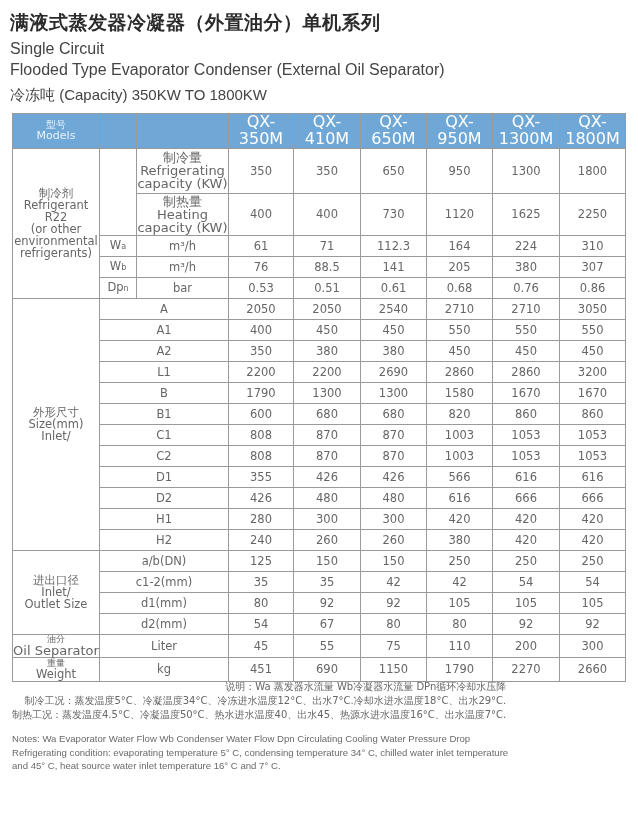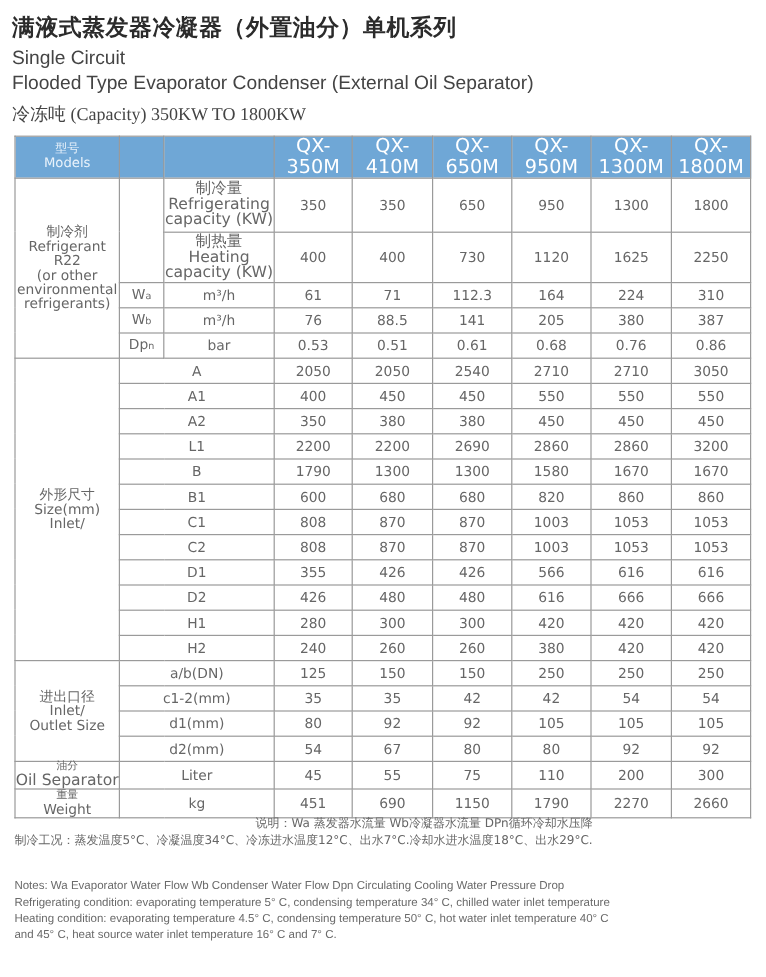--- a/index.html
+++ b/index.html
@@ -1,21 +1,21 @@
 <!DOCTYPE html>
 <html><head>
 <meta charset="utf-8">
 <style>
   * { box-sizing: border-box; margin: 0; padding: 0; }
   html, body { width: 638px; height: 814px; background: #ffffff; overflow: hidden; }
   body { font-family: "DejaVu Sans", sans-serif; color: #555; position: relative; }
 
   .title-cn { position: absolute; left: 10px; top: 10px; font-size: 19px; font-weight: bold; color: #2b2b2b; letter-spacing: 0.5px; }
   .title-en { position: absolute; left: 10px; top: 38px; font-size: 16px; color: #444; line-height: 21px; font-family: "Liberation Sans", sans-serif; }
-  .capacity { position: absolute; left: 10px; top: 86px; font-size: 15px; color: #444; font-family: Liberation Serif, serif; }
+  .capacity { position: absolute; left: 10px; top: 86px; font-size: 15px; color: #444; font-family: Liberation Sans, sans-serif; }
 
   table.spec { position: absolute; left: 12px; top: 113px; border-collapse: collapse; table-layout: fixed; width: 613px; font-family: "DejaVu Sans", sans-serif; }
   table.spec td { border: 1px solid #9a9a9a; text-align: center; vertical-align: middle; font-size: 11.5px; color: #666; padding: 0; line-height: 1.05; }
   table.spec tr.hdr td { background: #6fa7d6; color: #ffffff; height: 28px; font-size: 16px; }
   table.spec tr.hdr td.models { font-size: 11px; line-height: 1.0; color: #eaf3fb; }
   .cn-small { font-size: 10px; display: block; }
   .grp { font-size: 11.5px; line-height: 1.25; color: #666; }
   .sub { font-size: 8px; vertical-align: baseline; }
   .h-r1 { height: 45px; }
   .h-r2 { height: 42px; margin-top: 20px; }
@@ -111,21 +111,21 @@
     <td>310</td>
   </tr>
   <tr class="h-sm">
     <td><span>W</span><span class="sub">b</span></td>
     <td>m³/h</td>
     <td>76</td>
     <td>88.5</td>
     <td>141</td>
     <td>205</td>
     <td>380</td>
-    <td>387</td>
+    <td>307</td>
   </tr>
   <tr class="h-sm">
     <td><span>Dp</span><span class="sub">n</span></td>
     <td>bar</td>
     <td>0.53</td>
     <td>0.51</td>
     <td>0.61</td>
     <td>0.68</td>
     <td>0.76</td>
     <td>0.86</td>
@@ -313,20 +313,20 @@
     <td>1790</td>
     <td>2270</td>
     <td>2660</td>
   </tr>
 </tbody>
   </table>
 
 <div class="notes-cn">
   <div>说明：Wa 蒸发器水流量 Wb冷凝器水流量  DPn循环冷却水压降</div>
   <div>制冷工况：蒸发温度5°C、冷凝温度34°C、冷冻进水温度12°C、出水7°C.冷却水进水温度18°C、出水29°C.</div>
+  <div>制热工况：蒸发温度4.5°C、冷凝温度50°C、热水进水温度40、出水45、热源水进水温度16°C、出水温度7°C.</div>
 </div>
 
 <div class="notes-en">
   <div>Notes: Wa  Evaporator Water Flow   Wb Condenser Water Flow  Dpn  Circulating Cooling Water Pressure Drop</div>
   <div>Refrigerating condition: evaporating temperature 5° C, condensing temperature 34° C, chilled water inlet temperature</div>
-  <div>Heating condition: evaporating temperature 4.5° C, condensing temperature 50° C, hot water inlet temperature 40° C</div>
   <div> and 45° C, heat source water inlet temperature 16° C and 7° C.</div>
 </div>
 
 </body></html>

